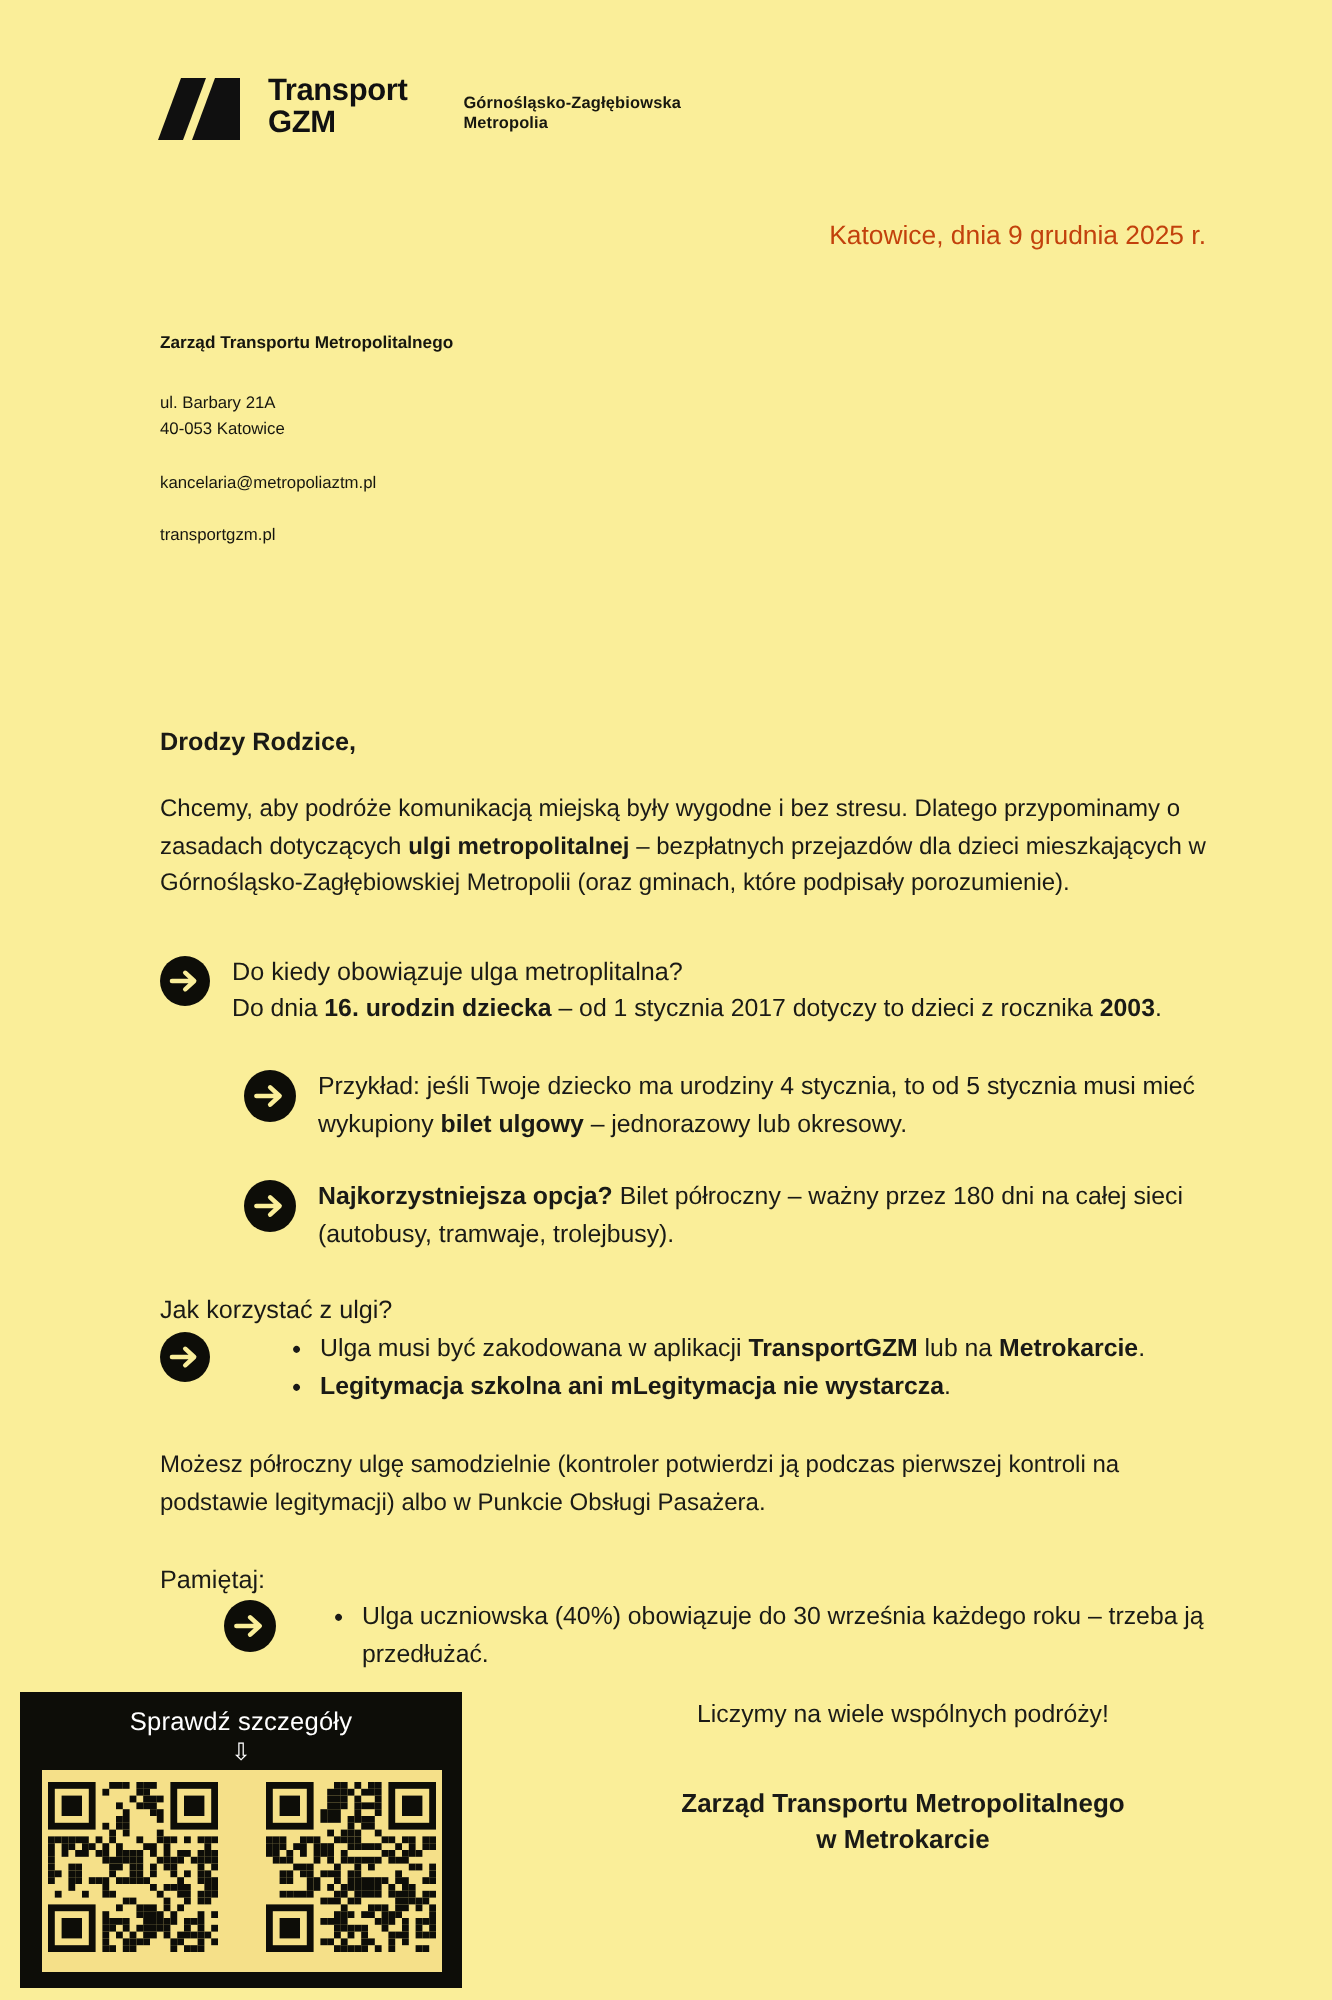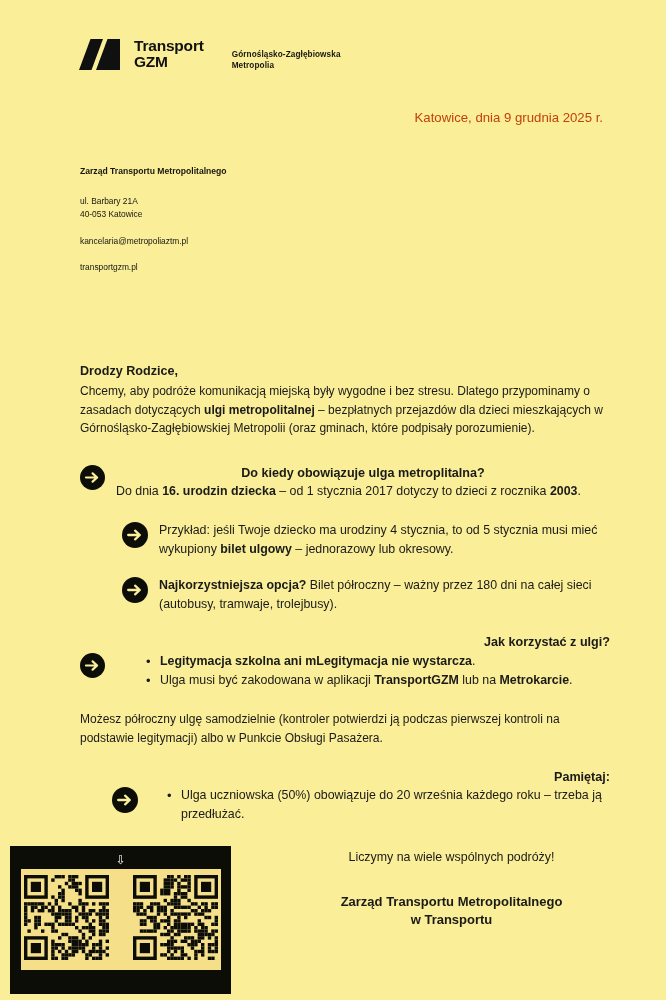--- a/index.html
+++ b/index.html
@@ -13,21 +13,21 @@
     position: relative;
     overflow: hidden;
   }
 
   
   .header {
     position: absolute;
     left: 79px;
     top: 38px;
     display: flex;
-    align-items: flex-end;
+    align-items: center;
     gap: 28px;
   }
   .logo-lockup {
     display: flex;
     align-items: center;
     gap: 9px;
   }
   .logo-mark {
     width: 46px;
     height: 31px;
@@ -79,21 +79,21 @@
   .body-wrap {
     position: absolute;
     left: 80px;
     top: 362px;
     width: 530px;
   }
   .salutation {
     font-weight: 700;
     font-size: 12.6px;
     line-height: 1.5;
-    margin: 0 0 1px 0;
+    margin: 0 0 14px 0;
   }
   p.para {
     margin: 0;
     font-size: 12px;
     line-height: 1.565;
   }
 
   
   .arrow-row {
     display: flex;
@@ -103,24 +103,23 @@
   .arrow-row.indent { margin-left: 42px; }
   .arrow-icon {
     flex: 0 0 auto;
     width: 25px;
     height: 25px;
     margin-top: 1px;
   }
   .arrow-row.indent .arrow-icon { width: 26px; height: 26px; }
   .arrow-body { flex: 1 1 auto; }
   .arrow-body .h {
-    font-weight: 700;
+    font-weight: 400;
     font-size: 12.6px;
     line-height: 1.45;
-    text-align: center;
   }
   .arrow-body .t {
     font-size: 12.4px;
     line-height: 1.5;
   }
   .arrow-body ul {
     margin: 0;
     padding: 0 0 0 30px;
     list-style: none;
   }
@@ -131,24 +130,23 @@
     padding-left: 14px;
   }
   .arrow-body ul li::before {
     content: "\2022";
     position: absolute;
     left: 0;
     top: -0.5px;
     font-size: 13px;
   }
   .section-head {
-    font-weight: 700;
+    font-weight: 400;
     font-size: 12.6px;
     line-height: 1.5;
-    text-align: right;
   }
   b, strong { font-weight: 700; }
 
   .sp-26 { height: 26px; }
   .sp-20 { height: 20px; }
   .sp-18 { height: 18px; }
 
   
   .qr-panel {
     position: absolute;
@@ -276,48 +274,49 @@
   <div class="sp-20"></div>
 
   <div class="section-head">Jak korzystać z ulgi?</div>
   <div class="arrow-row">
     <svg class="arrow-icon" viewBox="0 0 26 26">
       <circle cx="13" cy="13" r="13" fill="#0d0d08"></circle>
       <path d="M6.2 13 H17.2 M13.1 8.7 L17.8 13 L13.1 17.3" stroke="#faee99" stroke-width="2.3" fill="none" stroke-linecap="round" stroke-linejoin="round"></path>
     </svg>
     <div class="arrow-body">
       <ul>
+        <li><span>Ulga musi być zakodowana w aplikacji </span><b>TransportGZM</b><span> lub na </span><b>Metrokarcie</b><span>.</span></li>
         <li><b>Legitymacja szkolna ani mLegitymacja nie wystarcza</b><span>.</span></li>
-        <li><span>Ulga musi być zakodowana w aplikacji </span><b>TransportGZM</b><span> lub na </span><b>Metrokarcie</b><span>.</span></li>
       </ul>
     </div>
   </div>
 
   <div class="sp-20"></div>
 
   <p class="para">Możesz półroczny ulgę samodzielnie (kontroler potwierdzi ją podczas pierwszej kontroli na podstawie legitymacji) albo w Punkcie Obsługi Pasażera.</p>
 
   <div class="sp-20"></div>
 
   <div class="section-head">Pamiętaj:</div>
   <div class="arrow-row indent" style="margin-left:32px;">
     <svg class="arrow-icon" viewBox="0 0 26 26">
       <circle cx="13" cy="13" r="13" fill="#0d0d08"></circle>
       <path d="M6.2 13 H17.2 M13.1 8.7 L17.8 13 L13.1 17.3" stroke="#faee99" stroke-width="2.3" fill="none" stroke-linecap="round" stroke-linejoin="round"></path>
     </svg>
     <div class="arrow-body">
       <ul style="padding-left:18px;">
-        <li>Ulga uczniowska (50%) obowiązuje do 20 września każdego roku – trzeba ją przedłużać.</li>
+        <li>Ulga uczniowska (40%) obowiązuje do 30 września każdego roku – trzeba ją przedłużać.</li>
       </ul>
     </div>
   </div>
 
 </div>
 
 <div class="qr-panel">
+  <div class="qr-title">Sprawdź szczegóły</div>
   <div class="qr-arrow-glyph">⇩</div>
   <svg class="qr-code" viewBox="0 0 200 101">
     <rect x="0" y="0" width="200" height="101" fill="#f5e089"></rect>
     <g id="qr-modules" fill="#0d0d08">
         <rect x="33.599999999999994" y="6" width="3.4" height="3.4"></rect>
         <rect x="37" y="6" width="3.4" height="3.4"></rect>
         <rect x="40.4" y="6" width="3.4" height="3.4"></rect>
         <rect x="47.199999999999996" y="6" width="3.4" height="3.4"></rect>
         <rect x="50.6" y="6" width="3.4" height="3.4"></rect>
         <rect x="54" y="6" width="3.4" height="3.4"></rect>
@@ -791,15 +790,15 @@
         <rect x="115.4" y="70.6" width="17" height="17" fill="#f5e089"></rect>
         <rect x="118.8" y="74" width="10.2" height="10.2"></rect>
       </g>
   </svg>
 </div>
 
 <div class="closing">
   <div class="wish">Liczymy na wiele wspólnych podróży!</div>
   <div class="sign">
     <div>Zarząd Transportu Metropolitalnego</div>
-    <div>w Transportu</div>
+    <div>w Metrokarcie</div>
   </div>
 </div>
 
 </body></html>

